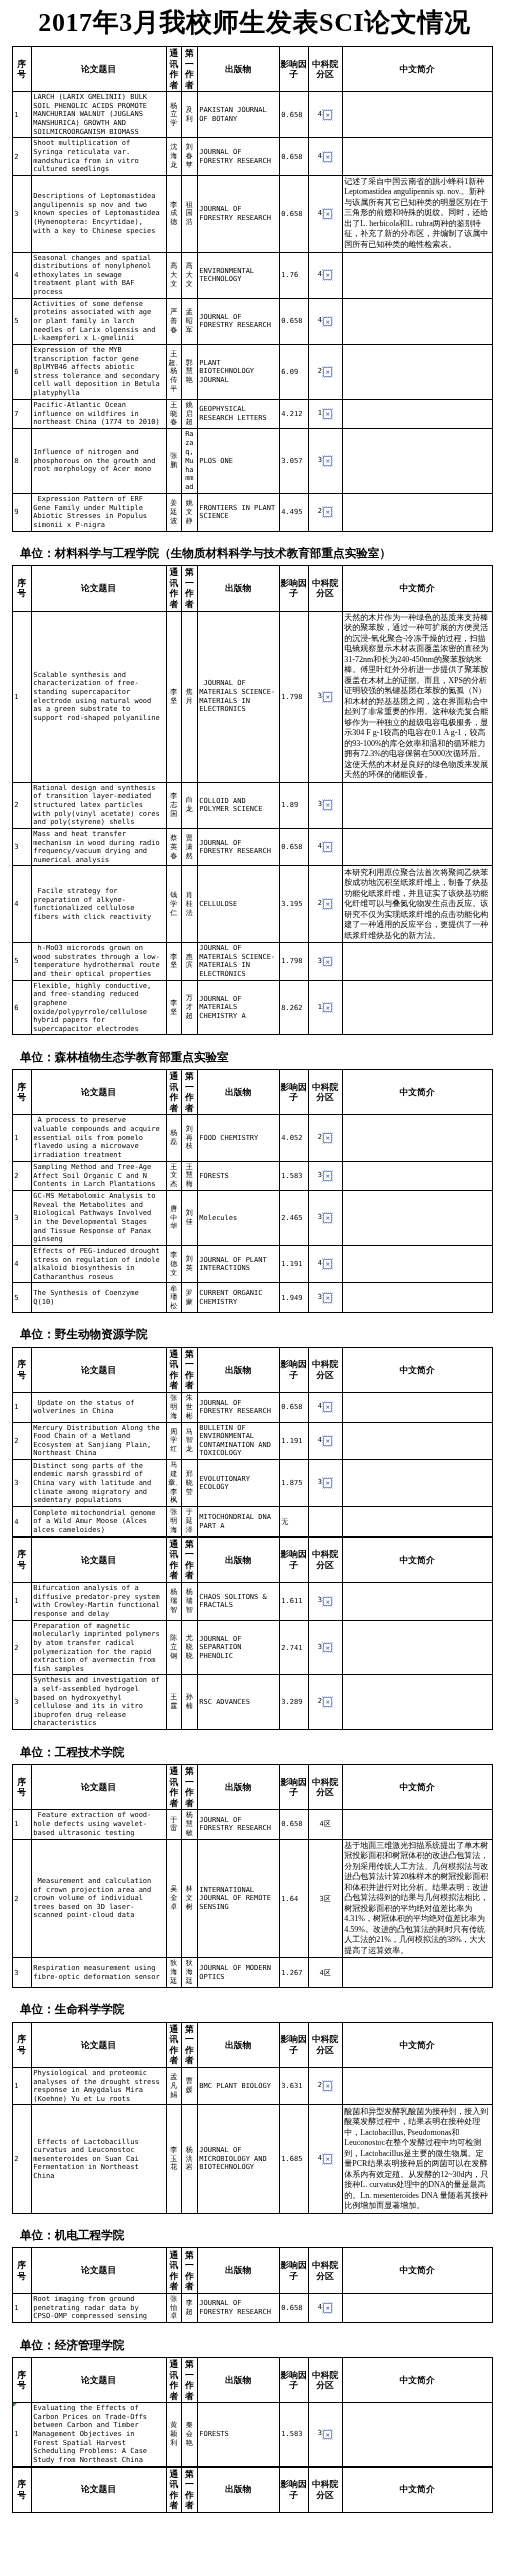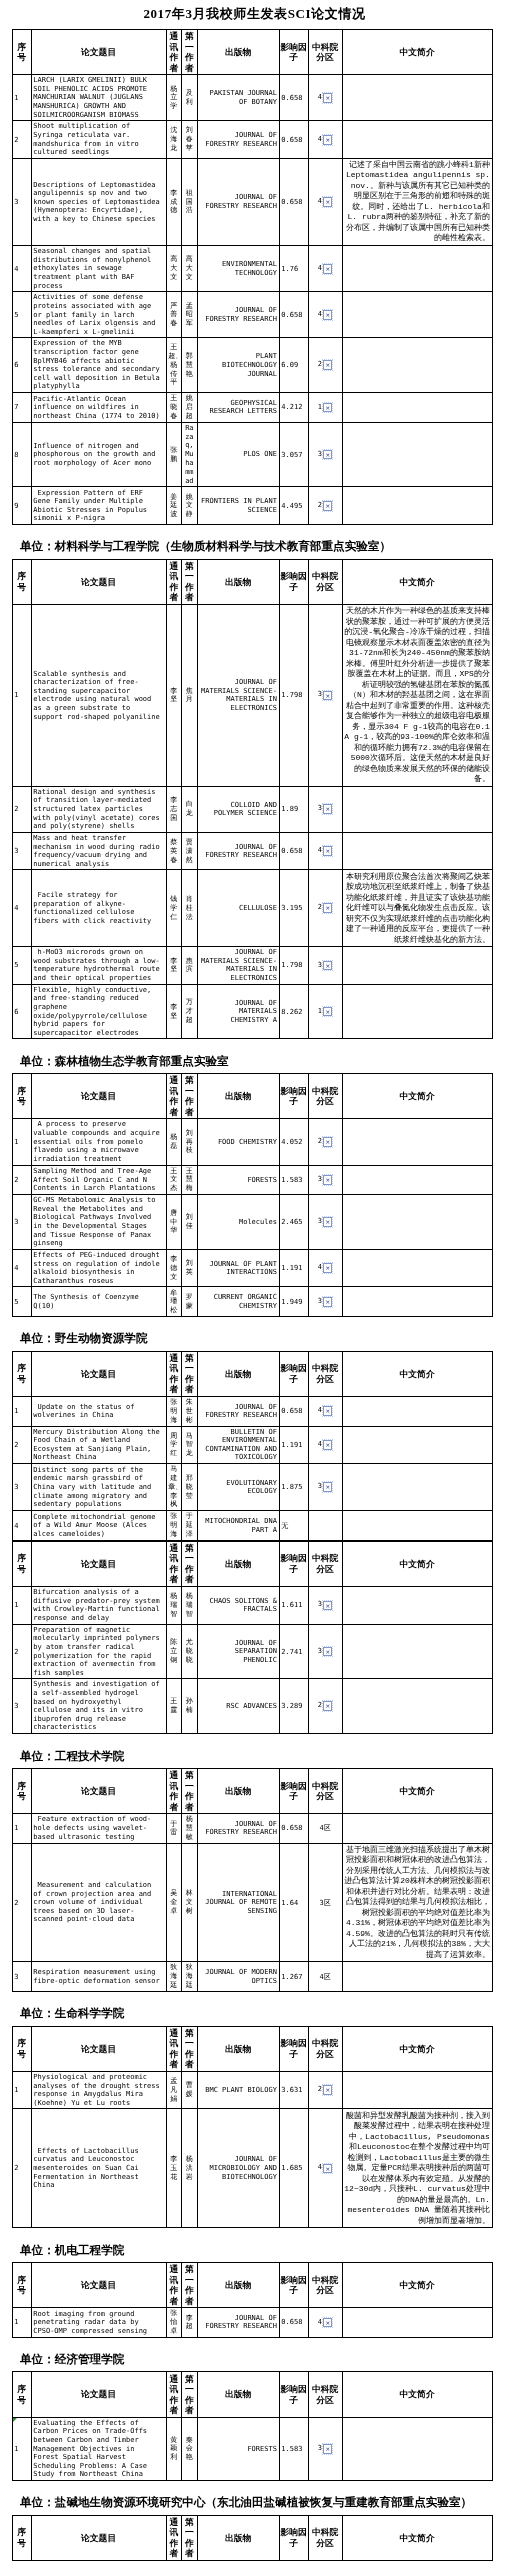--- a/index.html
+++ b/index.html
@@ -1,20 +1,20 @@
 <!DOCTYPE html>
 <html style="font-size:8.8px"><head>
 <meta charset="utf-8">
 <style>
   html,body { margin:0; padding:0; background:#ffffff; color:#000; }
   body { width:509px; font-family:"DejaVu Sans Mono","Liberation Mono",monospace; }
   .page { padding:3.3px 0 13.3px 0; }
   .page-title {
     font-family:"Liberation Serif","DejaVu Serif",serif;
-    font-weight:bold; font-size:13px; text-align:center;
+    font-weight:bold; font-size:26px; text-align:center;
     padding:2.2px 0 5.5px 0; letter-spacing:0.6px;
   }
   .unit-label {
     font-family:"Liberation Serif","DejaVu Serif",serif;
     font-weight:bold; font-size:11.6px;
     margin:14.4px 0 4.4px 20px;
   }
   .section:first-of-type .unit-label { margin-top:4.4px; }
   table.sci {
     border-collapse:collapse; table-layout:fixed;
@@ -38,27 +38,27 @@
   col.c-title { width:135px; }
   col.c-corr  { width:15.5px; }
   col.c-first { width:15.5px; }
   col.c-pub   { width:82px; }
   col.c-if    { width:29px; }
   col.c-div   { width:34px; }
   col.c-intro { width:150px; }
   td.cell-no    { font-size:7px; text-align:left; padding-left:1.1px; position:relative; }
   td.cell-title { font-size:7px; line-height:8.6px; text-align:left; overflow-wrap:break-word; }
   td.cell-author{ font-size:7px; line-height:8.8px; text-align:center; word-break:break-all; padding:1.1px 0.6px; }
-  td.cell-pub   { font-size:7px; line-height:8.6px; text-align:right; overflow-wrap:break-word; }
+  td.cell-pub   { font-size:7px; line-height:8.6px; text-align:left; overflow-wrap:break-word; }
   td.cell-if    { font-size:7px; text-align:left; padding-left:1.7px;margin-left:33px; }
   td.cell-div   { font-size:7px; text-align:center; }
   td.cell-intro {
-    font-size:8px; line-height:10.5px; text-align:right;
+    font-size:8px; line-height:10.5px; text-align:left;
     vertical-align:top; overflow-wrap:break-word;
-    font-family:Liberation Mono, monospace;
+    font-family:Liberation Serif, serif;
     margin-left:20px;
   }
   td.cell-title, td.cell-pub { min-height:7.7px; }
   .tofu {
     display:inline-block; width:7.2px; height:7.7px;
     border:0.6px solid #8296c8; outline:0.6px dotted #c2cdea;
     color:#24357c; font-size:6px; line-height:7.2px; text-align:center;
     margin-left:1.1px; vertical-align:-1.1px;
     font-family:"DejaVu Sans","Liberation Sans",sans-serif;
     background:#fdfdff;
@@ -701,21 +701,20 @@
     <td class="cell-pub">FORESTS</td>
     <td class="cell-if">1.583</td>
     <td class="cell-div">3<span class="tofu">×</span></td>
     <td class="cell-intro"></td>
   </tr>
 </tbody>
     </table>
   </div>
 
   <div class="section">
-    <div class="unit-label">单位：盐碱地生物资源环境研究中心（东北油田盐碱植被恢复与重建教育部重点实验室）</div>
     <table class="sci">
       <colgroup>
         <col class="c-no">
             <col class="c-title">
             <col class="c-corr">
             <col class="c-first">
         <col class="c-pub">
             <col class="c-if">
             <col class="c-div">
             <col class="c-intro">

